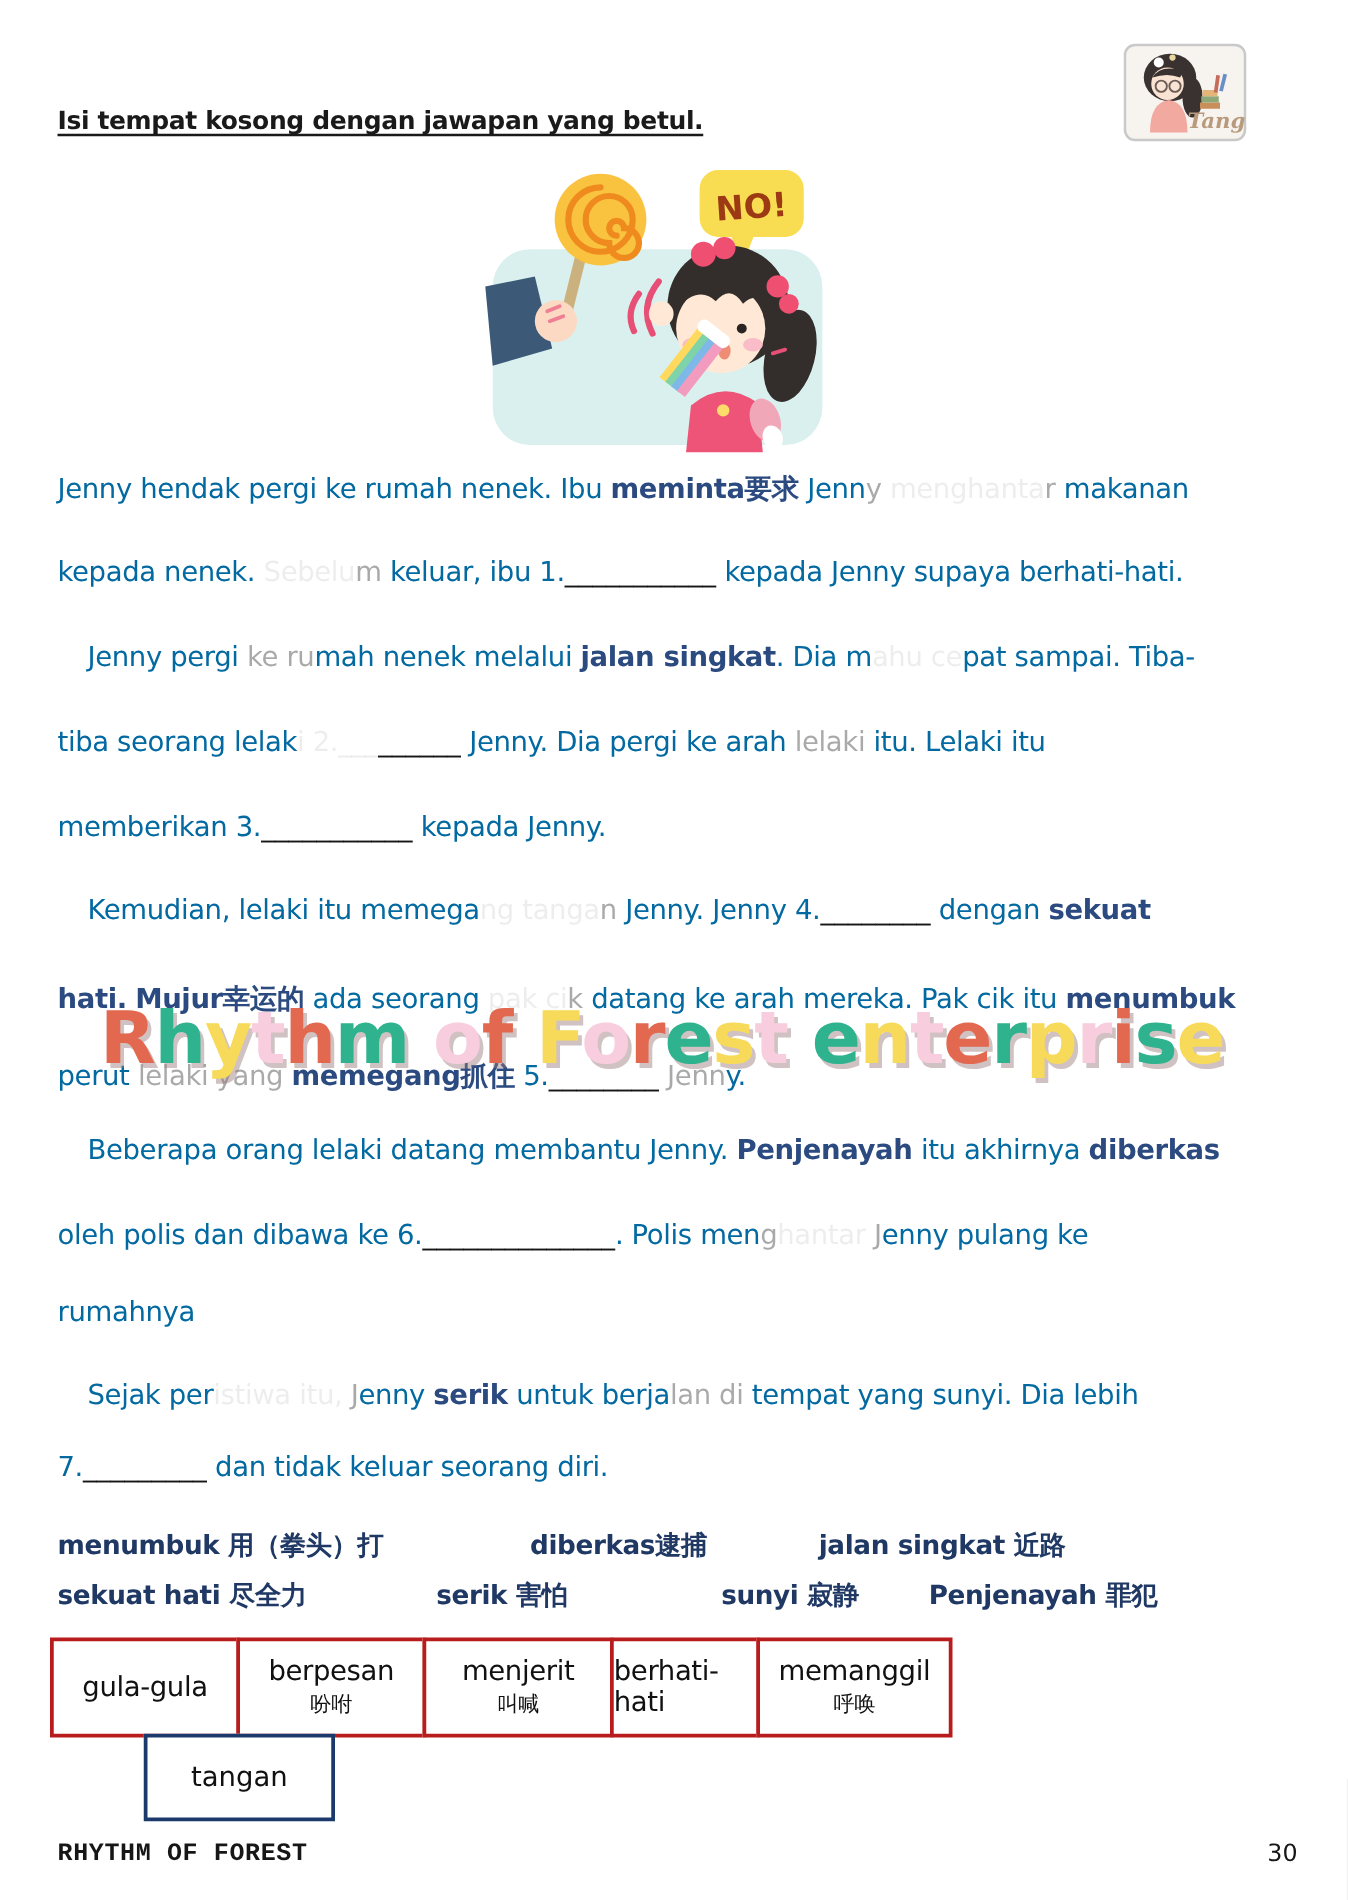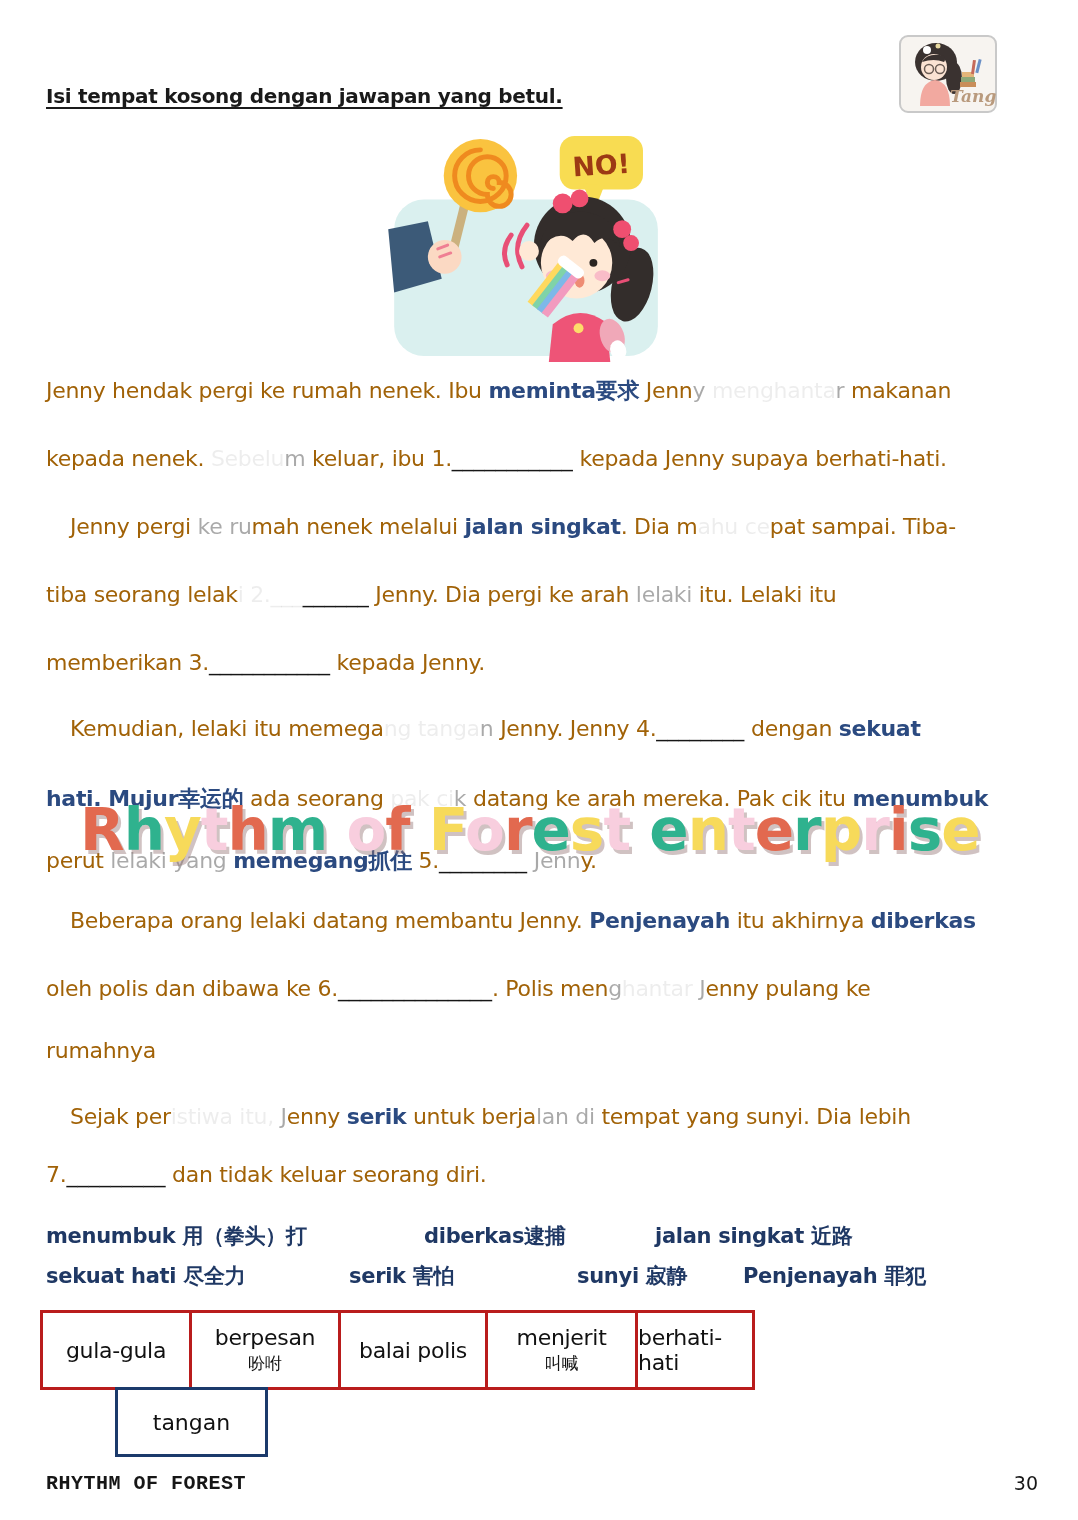--- a/index.html
+++ b/index.html
@@ -31,21 +31,21 @@
   
   .illu{position:absolute;left:388px;top:134px;}
   
   .line{
     position:absolute;
     white-space:nowrap;
     font-size:22px;
     letter-spacing:-0.3px;
     color:#161616;
   }
-  .seg-n{color:#a16207;text-align:center;}
+  .seg-n{color:#0369a1;text-align:center;}
   .seg-b{color:#2b4a80;font-weight:bold;}
   .seg-f{color:rgba(30,30,30,0.08);}
   .seg-s{color:rgba(30,30,30,0.38);}
   .seg-u{color:#161616;letter-spacing:0;}
   
   .watermark{
     position:absolute;left:80px;top:796px;
     white-space:nowrap;
     font-size:58px;font-weight:800;
     letter-spacing:-1px;
@@ -200,29 +200,30 @@
     </div>
 
   <div class="answer-row">
       <div class="cell" style="width: 152px;">
         <div>gula-gula</div>
       </div>
       <div class="cell" style="width: 152px;">
         <div>berpesan</div>
         <div class="cn">吩咐</div>
       </div>
-      <div class="cell" style="width: 150px;">
-        <div>balai polis</div>
-      </div>
       <div class="cell" style="width: 153px;">
         <div>menjerit</div>
         <div class="cn">叫喊</div>
       </div>
       <div class="cell" style="width: 120px;">
         <div>berhati-hati</div>
       </div>
+      <div class="cell" style="width: 157px;">
+        <div>memanggil</div>
+        <div class="cn">呼唤</div>
+      </div>
     </div>
   <div class="cell-tangan">tangan</div>
 
   <div class="footer-left">RHYTHM OF FOREST</div>
   <div class="footer-right">30</div>
 
 </div>
 
 </body></html>

